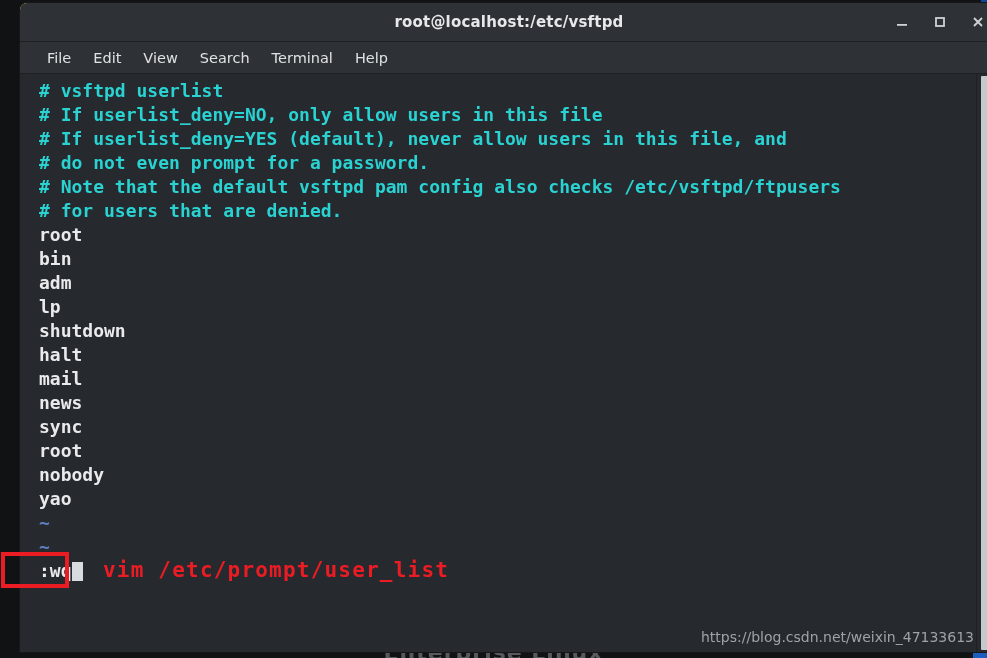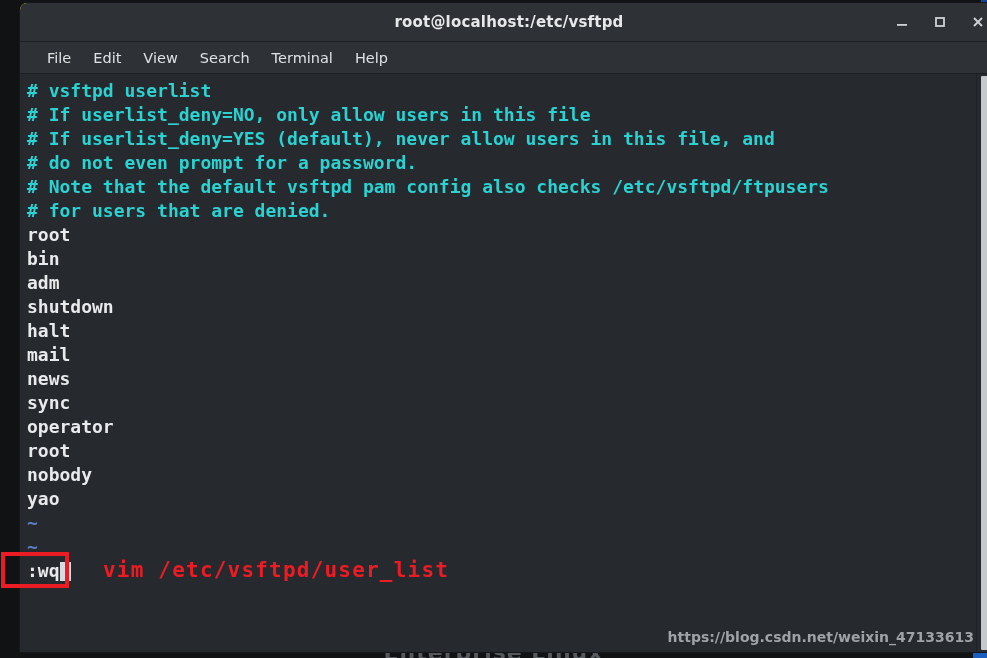--- a/index.html
+++ b/index.html
@@ -133,21 +133,21 @@
     background: #26292e;
     overflow: hidden;
   }
   #terminal-screen {
     position: absolute;
     left: 0;
     top: 0;
     right: 21px;
     bottom: 0;
     background: #26292e;
-    padding: 5px 0 0 7px;
+    padding: 5px 0 0 19px;
     box-sizing: border-box;
   }
   .term-line {
     font-family: "DejaVu Sans Mono", monospace;
     font-size: 18px;
     font-weight: bold;
     line-height: 24px;
     height: 24px;
     white-space: pre;
     letter-spacing: 0px;
@@ -210,21 +210,20 @@
 
   
   #watermark {
     position: absolute;
     right: 24px;
     bottom: 7px;
     font-family: "DejaVu Sans", sans-serif;
     font-size: 14px;
     color: #9ea3a7;
     white-space: nowrap;
-    font-weight: bold;
   }
 </style>
 </head>
 <body>
 
 <div id="desktop">
   <div id="desktop-wallpaper-text">Enterprise Linux</div>
   <div id="desktop-right-edge"></div>
   <div id="desktop-bottom-right-chip"></div>
 </div>
@@ -267,38 +266,38 @@
       <div class="term-line c-comment"># vsftpd userlist</div>
       <div class="term-line c-comment"># If userlist_deny=NO, only allow users in this file</div>
       <div class="term-line c-comment"># If userlist_deny=YES (default), never allow users in this file, and</div>
       <div class="term-line c-comment"># do not even prompt for a password.</div>
       <div class="term-line c-comment"># Note that the default vsftpd pam config also checks /etc/vsftpd/ftpusers</div>
       <div class="term-line c-comment"># for users that are denied.</div>
 
       <div class="term-line c-text">root</div>
       <div class="term-line c-text">bin</div>
       <div class="term-line c-text">adm</div>
+      <div class="term-line c-text">lp</div>
       <div class="term-line c-text">shutdown</div>
       <div class="term-line c-text">halt</div>
       <div class="term-line c-text">mail</div>
       <div class="term-line c-text">news</div>
       <div class="term-line c-text">sync</div>
-      <div class="term-line c-text">operator</div>
       <div class="term-line c-text">root</div>
       <div class="term-line c-text">nobody</div>
       <div class="term-line c-text">yao</div>
 
       <div class="term-line c-tilde">~</div>
       <div class="term-line c-tilde">~</div>
 
       <div class="term-line c-status"><span>:wq</span><span id="cursor-block"></span></div>
     </div>
 
     <div id="terminal-scrollbar">
       <div id="terminal-scrollbar-thumb"></div>
     </div>
 
     <div id="watermark">https://blog.csdn.net/weixin_47133613</div>
   </div>
 </div>
 
 <div id="annotation-box-yao"></div>
-<div id="annotation-command-text">vim /etc/vsftpd/user_list</div>
+<div id="annotation-command-text">vim /etc/prompt/user_list</div>
 
 </body></html>

